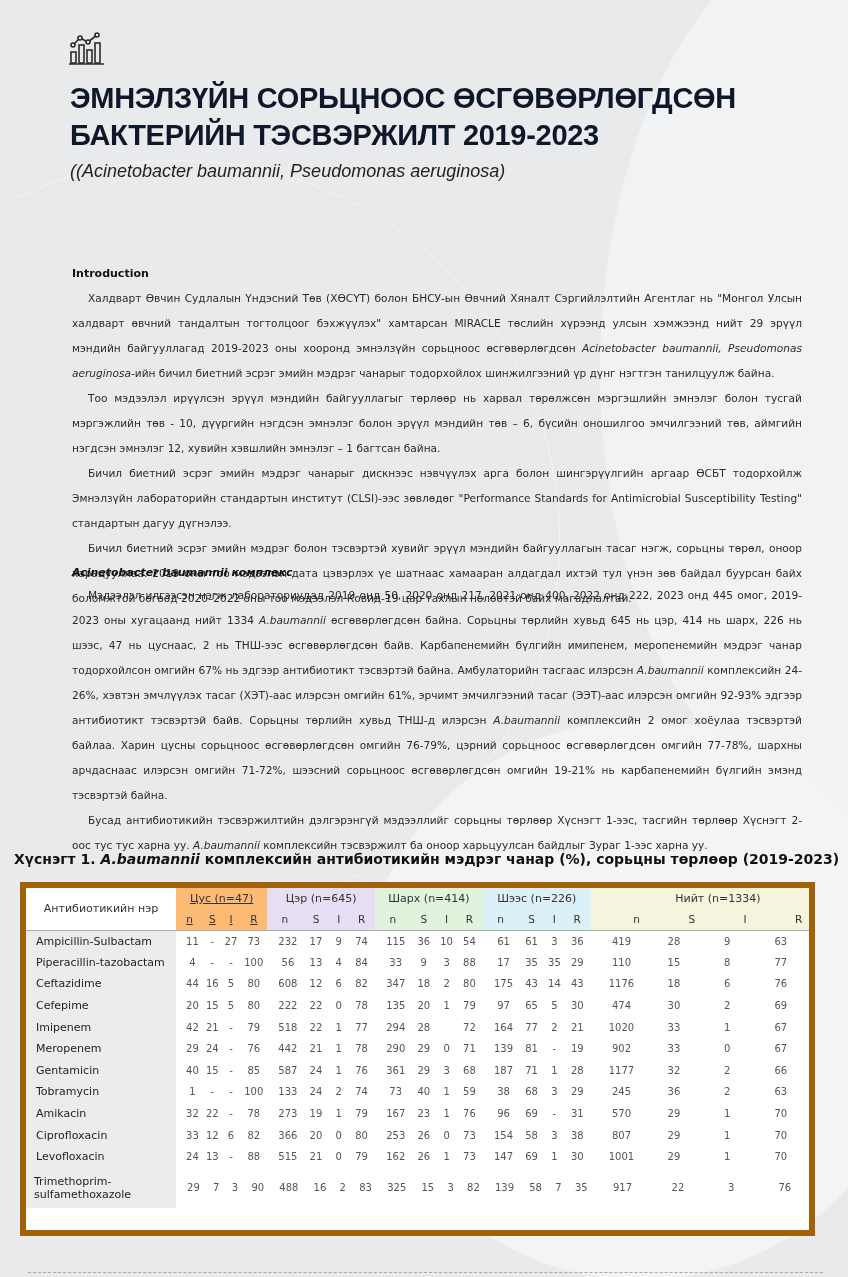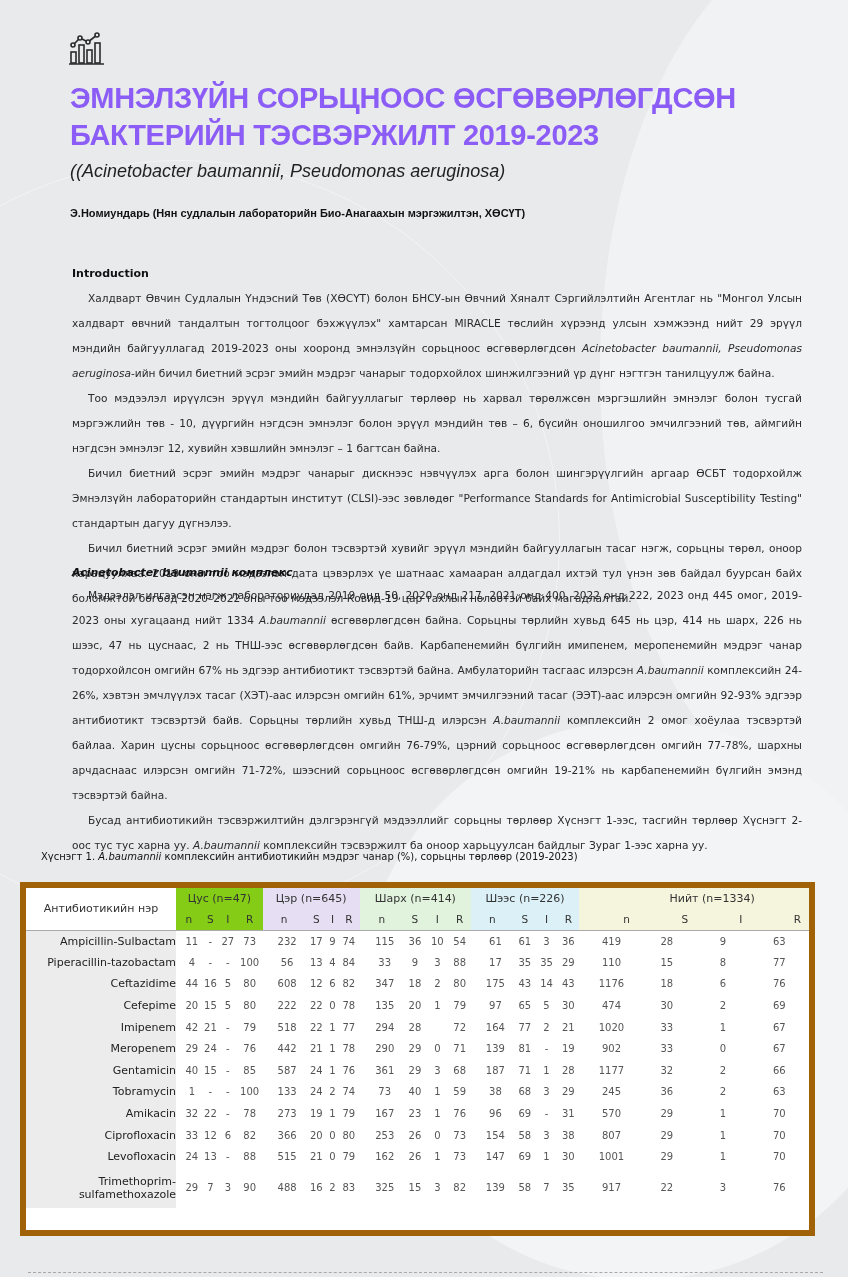--- a/index.html
+++ b/index.html
@@ -23,21 +23,21 @@
     border-radius: 50%; border: 1px solid #f4f4f5;
   }
   .content { position: absolute; left: 0; top: 0; width: 848px; height: 1277px; }
 
   .chart-icon { position: absolute; left: 68px; top: 30px; width: 38px; height: 36px; }
 
   .title {
     position: absolute; left: 70px; top: 80px; width: 720px;
     font-family: "Liberation Sans", sans-serif;
     font-size: 29px; font-weight: bold; line-height: 37px; letter-spacing: -0.3px;
-    color: #8b5cf6;
+    color: #0f172a;
   }
   .subtitle {
     position: absolute; left: 70px; top: 161px;
     font-family: "Liberation Sans", sans-serif;
     font-size: 18px; font-style: italic; color: #222;
   }
   .author {
     position: absolute; left: 70px; top: 207px;
     font-family: "Liberation Sans", sans-serif;
     font-size: 11px; font-weight: bold; color: #111;
@@ -49,46 +49,46 @@
   }
   .section-h.italic { font-style: italic; }
   .para-block {
     position: absolute; left: 72px; width: 730px;
     font-size: 10.6px; line-height: 25px; text-align: justify; color: #2a2a2a;
   }
   .para-block p { text-indent: 16px; }
   .para-block i { font-style: italic; }
 
   .table-caption {
-    position: absolute; left: 41px; top: 851px;
-    font-size: 10px; font-weight: normal; color: #111;
+    position: absolute; left: 14px; top: 851px;
+    font-size: 14px; font-weight: bold; color: #111;
   }
   .table-wrap {
     position: absolute; left: 20px; top: 882px; width: 795px; height: 354px;
     border: 6px solid #a16207; background: #ffffff;
   }
   table { border-collapse: collapse; width: 100%; font-size: 10.5px; }
   th { font-weight: normal; color: #333; }
   .th-name {
     width: 150px; background: #ffffff; font-size: 11px; color: #333;
     border-bottom: 1px solid #aaa; height: 42px;
   }
   .grp { height: 21px; font-size: 11px; }
   .sub { height: 21px; border-bottom: 1px solid #aaa; font-size: 10.5px; }
-  .c1 { background: #84cc16; }
+  .c1 { background: #fdba74; text-decoration: underline; }
   .c2 { background: #e6def3; }
   .c3 { background: #e1f3dd; }
   .c4 { background: #dcf0f7; }
   .c5 { background: #f5f4dc; padding-left: 36px; }
   td { text-align: center; color: #555; height: 21.6px; font-size: 10px; }
   td.name {
-    text-align: right; padding-left: 10px; color: #222; font-size: 11px;
+    text-align: left; padding-left: 10px; color: #222; font-size: 11px;
     background: #ececec;
   }
-  tr.tall td { height: 40px; }
+  tr.tall td { height: 40px; padding-left: 8px; }
   td.gap-l { padding-left: 6px; }
 
   .footnote {
     position: absolute; left: 30px; top: 1225px;
     font-size: 10.5px; font-style: italic; color: #333;
   }
   .dashed {
     position: absolute; left: 28px; top: 1272px; width: 795px;
     border-top: 1px dashed #a8a8a8;
   }
@@ -115,21 +115,20 @@
       <circle cx="20" cy="12" r="2" fill="#e9eaec"></circle>
       <circle cx="29" cy="5" r="2" fill="#e9eaec"></circle>
     </g>
   </svg>
 
   <div class="title">
     <div>ЭМНЭЛЗҮЙН СОРЬЦНООС ӨСГӨВӨРЛӨГДСӨН</div>
     <div>БАКТЕРИЙН ТЭСВЭРЖИЛТ 2019-2023</div>
   </div>
   <div class="subtitle">((Acinetobacter baumannii, Pseudomonas aeruginosa)</div>
-  <div class="author">Э.Номиундарь (Нян судлалын лабораторийн Био-Анагаахын мэргэжилтэн, ХӨСҮТ)</div>
 
   <div class="section-h" style="top:267px;">Introduction</div>
   <div class="para-block" style="top:286px;">
     <p><span>Халдварт Өвчин Судлалын Үндэсний Төв (ХӨСҮТ) болон БНСУ-ын Өвчний Хяналт Сэргийлэлтийн Агентлаг нь "Монгол Улсын халдварт өвчний тандалтын тогтолцоог бэхжүүлэх" хамтарсан MIRACLE төслийн хүрээнд улсын хэмжээнд нийт 29 эрүүл мэндийн байгууллагад 2019-2023 оны хооронд эмнэлзүйн сорьцноос өсгөвөрлөгдсөн </span><i>Acinetobacter baumannii, Pseudomonas aeruginosa</i><span>-ийн бичил биетний эсрэг эмийн мэдрэг чанарыг тодорхойлох шинжилгээний үр дүнг нэгтгэн танилцуулж байна.</span></p>
     <p>Тоо мэдээлэл ирүүлсэн эрүүл мэндийн байгууллагыг төрлөөр нь харвал төрөлжсөн мэргэшлийн эмнэлэг болон тусгай мэргэжлийн төв - 10, дүүргийн нэгдсэн эмнэлэг болон эрүүл мэндийн төв – 6, бүсийн оношилгоо эмчилгээний төв, аймгийн нэгдсэн эмнэлэг 12, хувийн хэвшлийн эмнэлэг – 1 багтсан байна.</p>
     <p>Бичил биетний эсрэг эмийн мэдрэг чанарыг дискнээс нэвчүүлэх арга болон шингэрүүлгийн аргаар ӨСБТ тодорхойлж Эмнэлзүйн лабораторийн стандартын институт (CLSI)-ээс зөвлөдөг "Performance Standards for Antimicrobial Susceptibility Testing" стандартын дагуу дүгнэлээ.</p>
     <p>Бичил биетний эсрэг эмийн мэдрэг болон тэсвэртэй хувийг эрүүл мэндийн байгууллагын тасаг нэгж, сорьцны төрөл, оноор харьцууллаа. 2019 оны тоо мэдээлэл дата цэвэрлэх үе шатнаас хамааран алдагдал ихтэй тул үнэн зөв байдал буурсан байх боломжтой бөгөөд 2020–2022 оны тоо мэдээлэл Ковид-19 цар тахлын нөлөөтэй байх магадлалтай.</p>
   </div>
 
   <div class="section-h italic" style="top:566px;">Acinetobacter baumannii комплекс</div>

